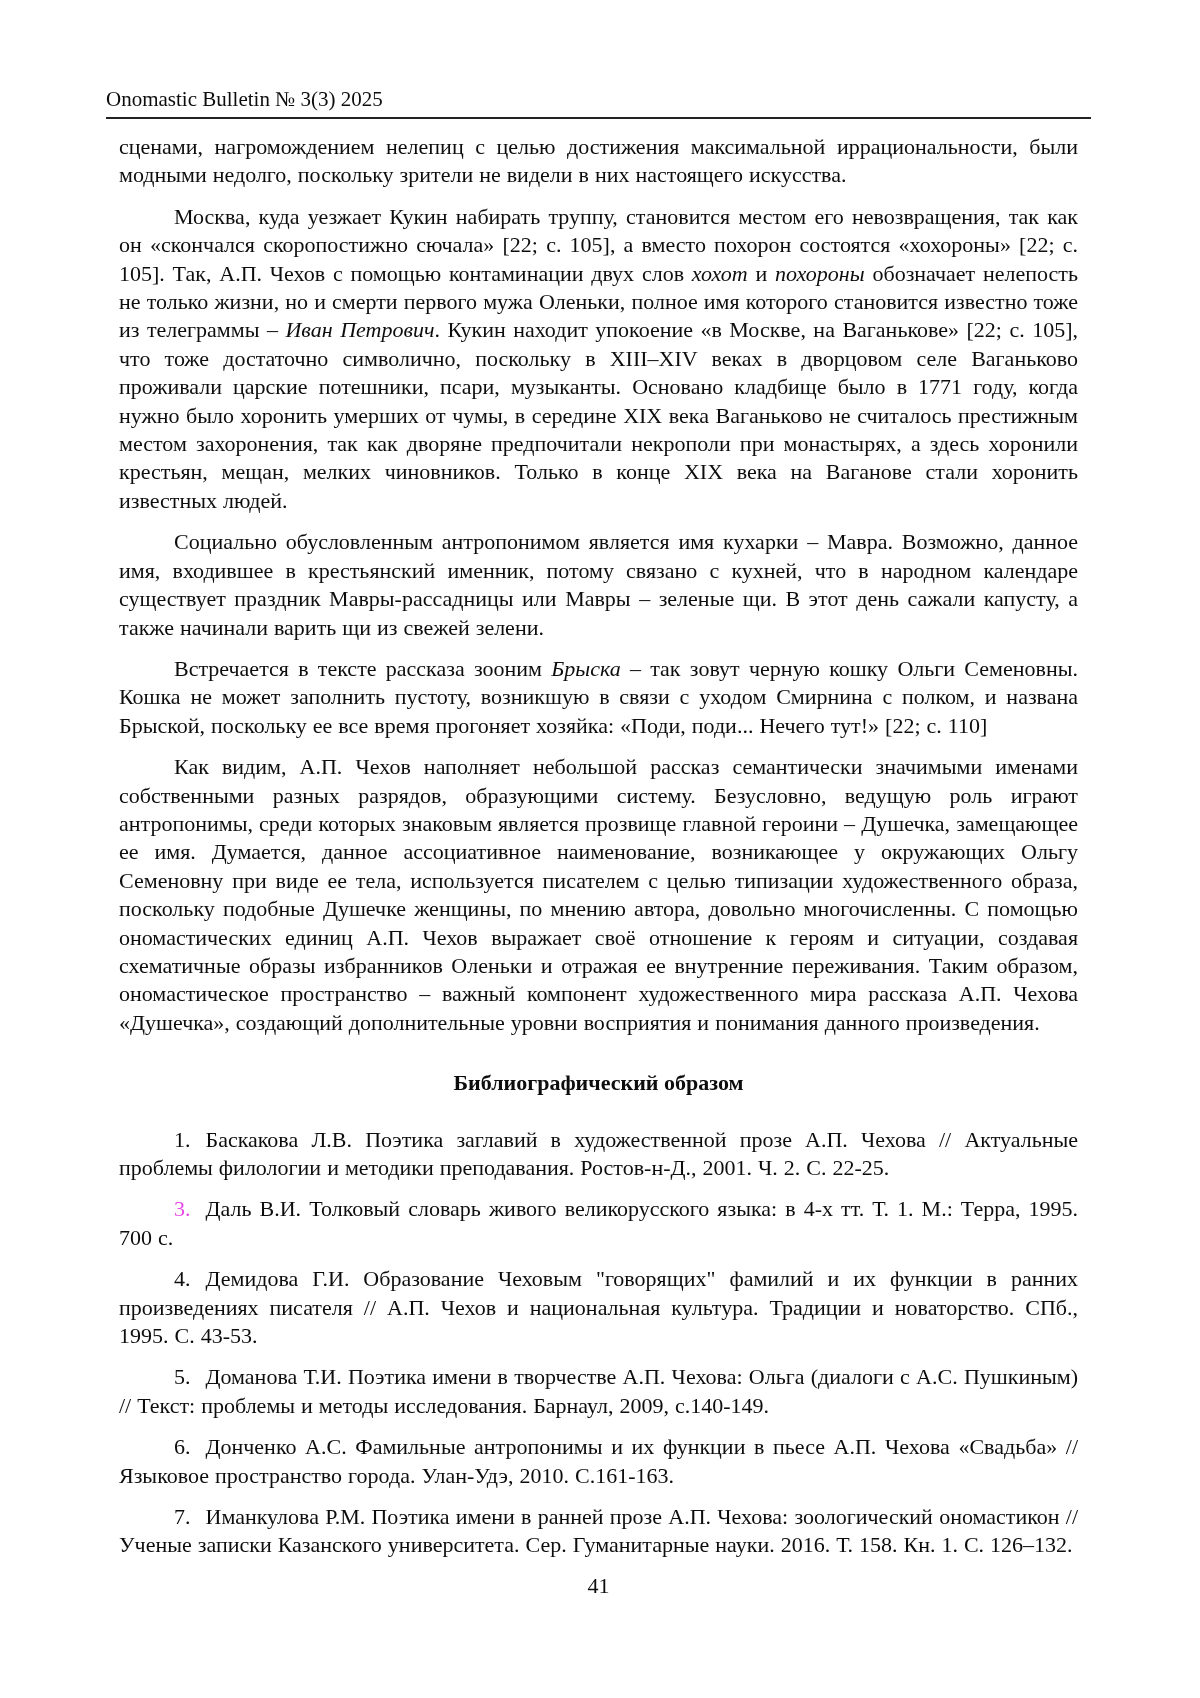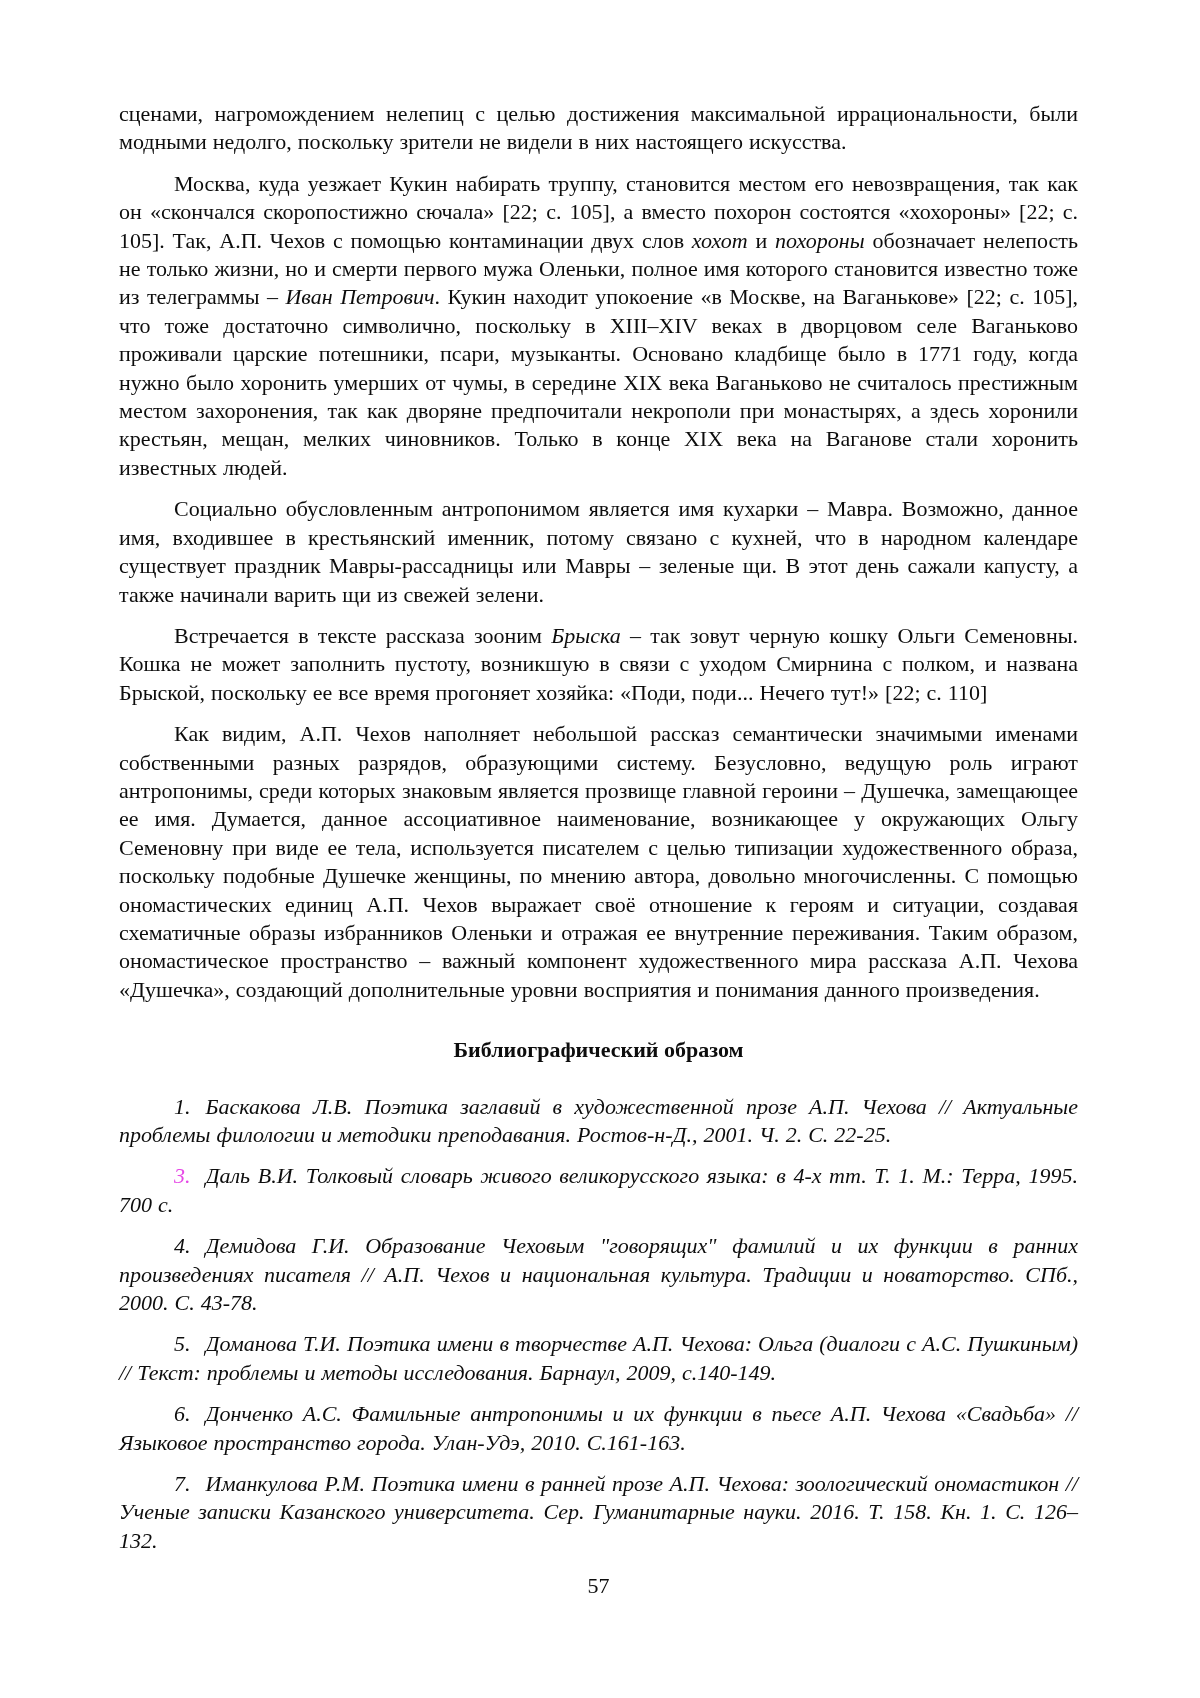--- a/index.html
+++ b/index.html
@@ -38,59 +38,62 @@
   }
   .para.indent { text-indent: 55px; }
   .bib-heading {
     width: 985px;
     font-size: 22px;
     line-height: 28.4px;
     font-weight: bold;
     text-align: center;
     margin: 32px 0 28px 0;
   }
-  .bib-item { text-indent: 55px; font-style: italic; }
+  .bib-item { text-indent: 55px; }
   .bib-num { margin-right: 15px; }
   .page-footer {
     position: absolute;
     left: 106px;
     top: 1572px;
     width: 985px;
     text-align: center;
   }
   .pageno {
     font-size: 22px;
     line-height: 28px;
   }
   i { }
 </style>
 </head>
 <body>
 
 <div class="page">
 
+  <header class="running-header">
+    <span>Onomastic Bulletin № 3(3) 2025</span>
+  </header>
 
   <main class="article">
     <section id="paragraphs">
         <p class="para"><span>сценами, нагромождением нелепиц с целью достижения максимальной иррациональности, были модными недолго, поскольку зрители не видели в них настоящего искусства.</span></p>
         <p class="para indent"><span>Москва, куда уезжает Кукин набирать труппу, становится местом его невозвращения, так как он «скончался скоропостижно сючала» [22; с. 105], а вместо похорон состоятся «хохороны» [22; с. 105]. Так, А.П. Чехов с помощью контаминации двух слов </span><i>хохот</i><span> и </span><i>похороны</i><span> обозначает нелепость не только жизни, но и смерти первого мужа Оленьки, полное имя которого становится известно тоже из телеграммы – </span><i>Иван Петрович</i><span>. Кукин находит упокоение «в Москве, на Ваганькове» [22; с. 105], что тоже достаточно символично, поскольку в XIII–XIV веках в дворцовом селе Ваганьково проживали царские потешники, псари, музыканты. Основано кладбище было в 1771 году, когда нужно было хоронить умерших от чумы, в середине XIX века Ваганьково не считалось престижным местом захоронения, так как дворяне предпочитали некрополи при монастырях, а здесь хоронили крестьян, мещан, мелких чиновников. Только в конце XIX века на Ваганове стали хоронить известных людей.</span></p>
         <p class="para indent"><span>Социально обусловленным антропонимом является имя кухарки – Мавра. Возможно, данное имя, входившее в крестьянский именник, потому связано с кухней, что в народном календаре существует праздник Мавры-рассадницы или Мавры – зеленые щи. В этот день сажали капусту, а также начинали варить щи из свежей зелени.</span></p>
         <p class="para indent"><span>Встречается в тексте рассказа зооним </span><i>Брыска</i><span> – так зовут черную кошку Ольги Семеновны. Кошка не может заполнить пустоту, возникшую в связи с уходом Смирнина с полком, и названа Брыской, поскольку ее все время прогоняет хозяйка: «Поди, поди... Нечего тут!» [22; с. 110]</span></p>
         <p class="para indent"><span>Как видим, А.П. Чехов наполняет небольшой рассказ семантически значимыми именами собственными разных разрядов, образующими систему. Безусловно, ведущую роль играют антропонимы, среди которых знаковым является прозвище главной героини – Душечка, замещающее ее имя. Думается, данное ассоциативное наименование, возникающее у окружающих Ольгу Семеновну при виде ее тела, используется писателем с целью типизации художественного образа, поскольку подобные Душечке женщины, по мнению автора, довольно многочисленны. С помощью ономастических единиц А.П. Чехов выражает своё отношение к героям и ситуации, создавая схематичные образы избранников Оленьки и отражая ее внутренние переживания. Таким образом, ономастическое пространство – важный компонент художественного мира рассказа А.П. Чехова «Душечка», создающий дополнительные уровни восприятия и понимания данного произведения.</span></p>
       </section>
 
     <h2 class="bib-heading">Библиографический образом</h2>
 
     <section id="bib-list">
         <p class="para bib-item"><span class="bib-num">1.</span><span>Баскакова Л.В. Поэтика заглавий в художественной прозе А.П. Чехова // Актуальные проблемы филологии и методики преподавания. Ростов-н-Д., 2001. Ч. 2. С. 22-25.</span></p>
         <p class="para bib-item"><span class="bib-num" style="color: rgb(230, 72, 230);">3.</span><span>Даль В.И. Толковый словарь живого великорусского языка: в 4-х тт. Т. 1. М.: Терра, 1995. 700 с.</span></p>
-        <p class="para bib-item"><span class="bib-num">4.</span><span>Демидова Г.И. Образование Чеховым "говорящих" фамилий и их функции в ранних произведениях писателя // А.П. Чехов и национальная культура. Традиции и новаторство. СПб., 2000. С. 43-78.</span></p>
+        <p class="para bib-item"><span class="bib-num">4.</span><span>Демидова Г.И. Образование Чеховым "говорящих" фамилий и их функции в ранних произведениях писателя // А.П. Чехов и национальная культура. Традиции и новаторство. СПб., 1995. С. 43-53.</span></p>
         <p class="para bib-item"><span class="bib-num">5.</span><span>Доманова Т.И. Поэтика имени в творчестве А.П. Чехова: Ольга (диалоги с А.С. Пушкиным) // Текст: проблемы и методы исследования. Барнаул, 2009, с.140-149.</span></p>
         <p class="para bib-item"><span class="bib-num">6.</span><span>Донченко А.С. Фамильные антропонимы и их функции в пьесе А.П. Чехова «Свадьба» // Языковое пространство города. Улан-Удэ, 2010. С.161-163.</span></p>
         <p class="para bib-item"><span class="bib-num">7.</span><span>Иманкулова Р.М. Поэтика имени в ранней прозе А.П. Чехова: зоологический ономастикон // Ученые записки Казанского университета. Сер. Гуманитарные науки. 2016. Т. 158. Кн. 1. С. 126–132.</span></p>
       </section>
   </main>
 
   <footer class="page-footer">
-    <div class="pageno">57</div>
+    <div class="pageno">41</div>
   </footer>
 
 </div>
 
 </body></html>

